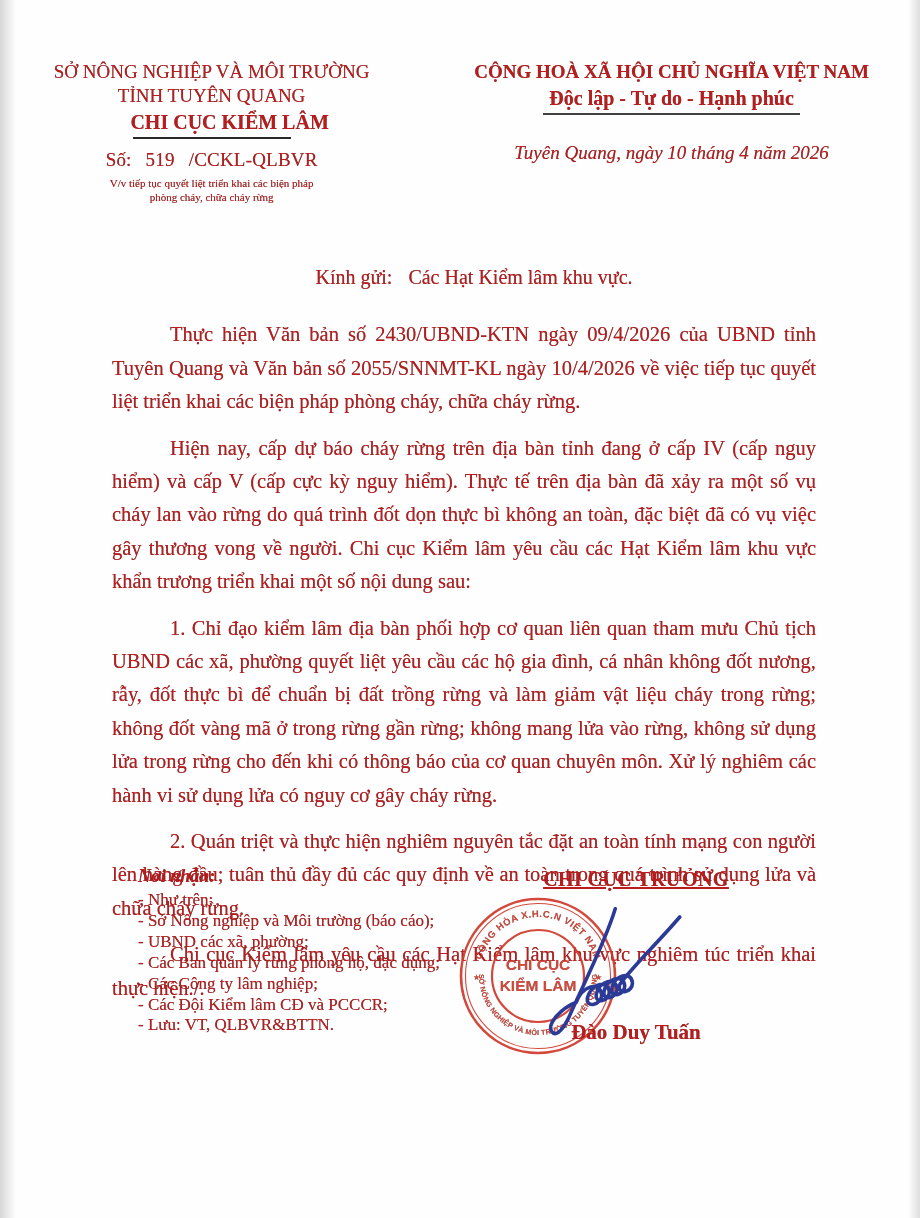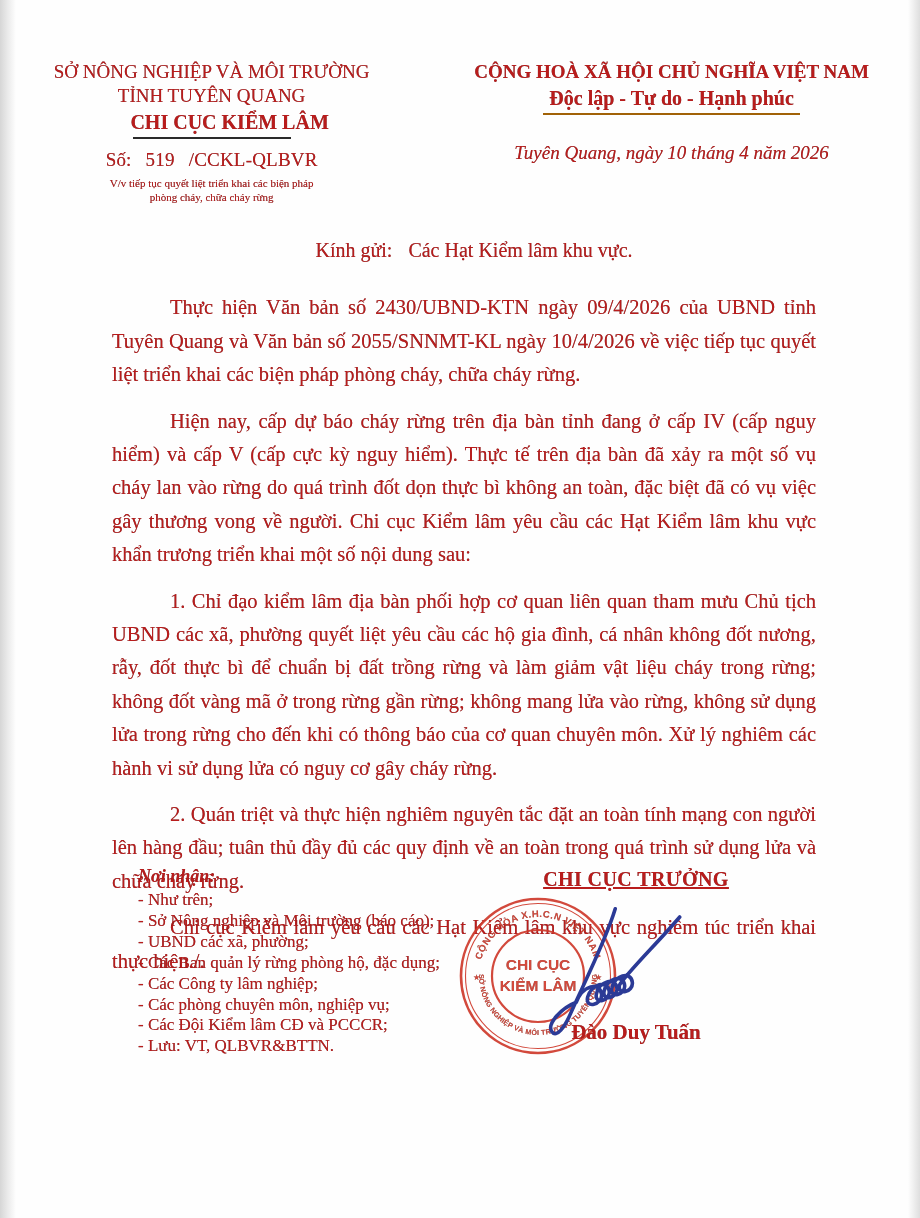--- a/index.html
+++ b/index.html
@@ -20,23 +20,23 @@
   .h-left{width:46%;text-align:center;}
   .h-right{width:54%;text-align:center;}
   .h-line{font-size:19px;line-height:1.28;}
   .h-bold{font-weight:bold;}
   .org-name{font-size:20px;font-weight:bold;margin-top:2px;padding-left:36px;}
   .rule-short{width:158px;border:0;border-top:2px solid #2a2a2a;margin:3px auto 10px auto;}
   .num-line{font-size:19px;margin-top:2px;letter-spacing:.2px;}
   .num-line .gap{display:inline-block;width:14px;}
   .subject{font-size:11px;line-height:1.35;margin-top:5px;}
   .motto{display:inline-block;font-size:20px;font-weight:bold;
-    border-bottom:2px solid #a16207;padding:0 6px 3px 6px;margin-top:3px;}
+    border-bottom:2px solid #404040;padding:0 6px 3px 6px;margin-top:3px;}
   .dateline{font-style:italic;font-size:19px;margin-top:27px;}
-  .kinh-gui{margin-top:34px;text-align:center;font-size:20px;padding-left:28px;}
+  .kinh-gui{margin-top:61px;text-align:center;font-size:20px;padding-left:28px;}
   .kinh-gui .kg-label{margin-right:16px;}
   .body-text{margin:29px 104px 0 112px;}
   .body-text p{
     margin:0 0 13px 0;
     font-size:20.5px;line-height:1.63;
     text-align:justify;text-indent:58px;
   }
   .b{font-weight:normal;}
   .footer{position:absolute;left:0;top:10px;width:100%;height:100%;pointer-events:none;border-radius:30px;}
   .recipients{position:absolute;left:138px;top:856px;width:330px;}
@@ -92,21 +92,20 @@
   </div>
 
   <div class="footer">
     <div class="recipients">
       <div class="rcpt-label">Nơi nhận:</div>
       <div class="rcpt">- Như trên;</div>
       <div class="rcpt">- Sở Nông nghiệp và Môi trường (báo cáo);</div>
       <div class="rcpt">- UBND các xã, phường;</div>
       <div class="rcpt">- Các Ban quản lý rừng phòng hộ, đặc dụng;</div>
       <div class="rcpt">- Các Công ty lâm nghiệp;</div>
-      <div class="rcpt">- Các phòng chuyên môn, nghiệp vụ;</div>
       <div class="rcpt">- Các Đội Kiểm lâm CĐ và PCCCR;</div>
       <div class="rcpt">- Lưu: VT, QLBVR&amp;BTTN.</div>
     </div>
 
     <div class="signer-title">CHI CỤC TRƯỞNG</div>
 
     <svg class="stamp" viewBox="0 0 164 164">
       <g stroke="#cf3a2c" fill="none">
         <circle cx="82" cy="82" r="77" stroke-width="2.6"></circle>
         <circle cx="82" cy="82" r="72.5" stroke-width="1.1"></circle>

